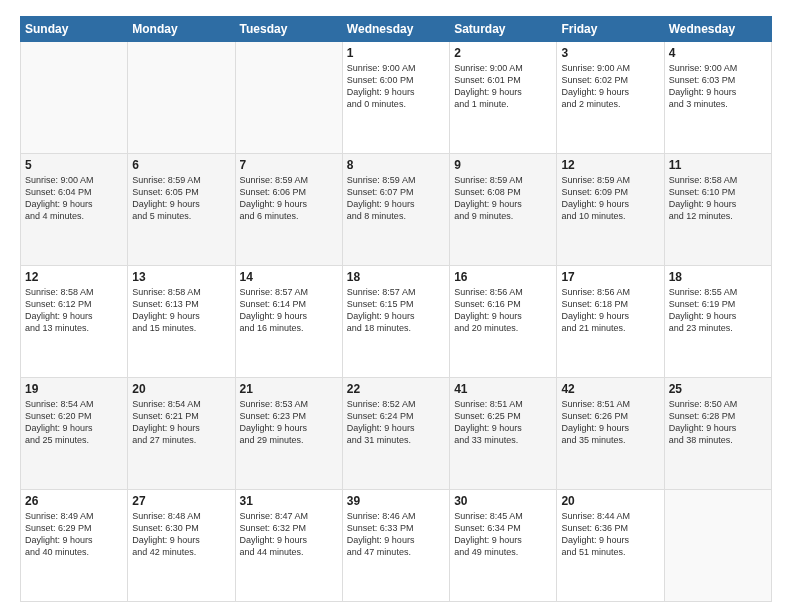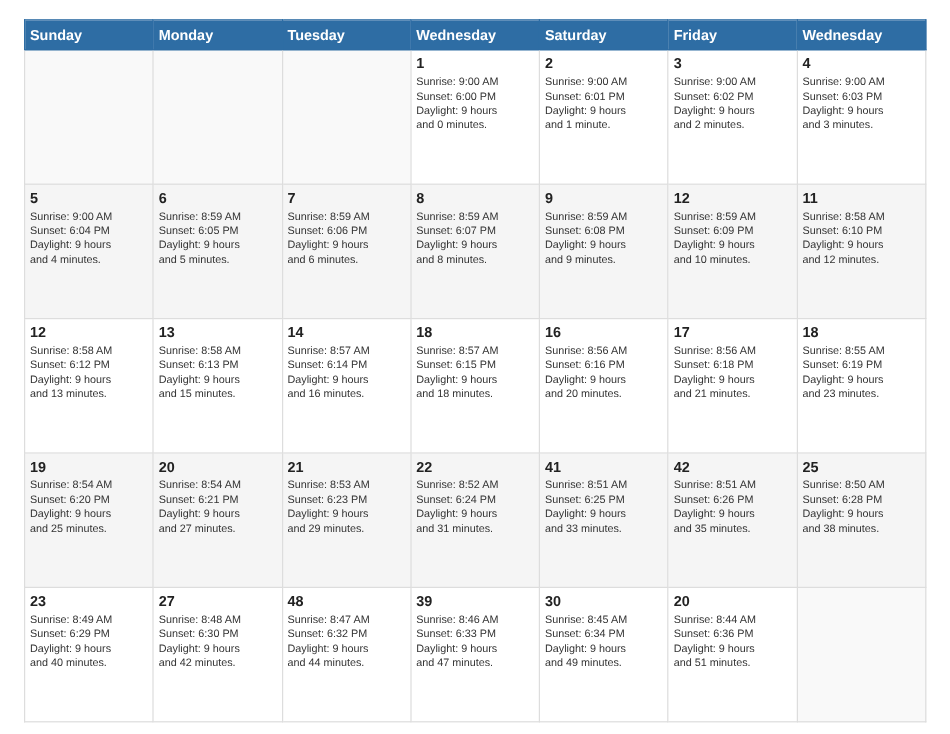--- a/index.html
+++ b/index.html
@@ -212,29 +212,29 @@
             <span class="day-num">42</span>
             <div class="cell-text">Sunrise: 8:51 AM<br>Sunset: 6:26 PM<br>Daylight: 9 hours<br>and 35 minutes.</div>
           </td>
           <td>
             <span class="day-num">25</span>
             <div class="cell-text">Sunrise: 8:50 AM<br>Sunset: 6:28 PM<br>Daylight: 9 hours<br>and 38 minutes.</div>
           </td>
         </tr>
         <tr>
           <td>
-            <span class="day-num">23</span>
+            <span class="day-num">26</span>
             <div class="cell-text">Sunrise: 8:49 AM<br>Sunset: 6:29 PM<br>Daylight: 9 hours<br>and 40 minutes.</div>
           </td>
           <td>
             <span class="day-num">27</span>
             <div class="cell-text">Sunrise: 8:48 AM<br>Sunset: 6:30 PM<br>Daylight: 9 hours<br>and 42 minutes.</div>
           </td>
           <td>
-            <span class="day-num">48</span>
+            <span class="day-num">31</span>
             <div class="cell-text">Sunrise: 8:47 AM<br>Sunset: 6:32 PM<br>Daylight: 9 hours<br>and 44 minutes.</div>
           </td>
           <td>
             <span class="day-num">39</span>
             <div class="cell-text">Sunrise: 8:46 AM<br>Sunset: 6:33 PM<br>Daylight: 9 hours<br>and 47 minutes.</div>
           </td>
           <td>
             <span class="day-num">30</span>
             <div class="cell-text">Sunrise: 8:45 AM<br>Sunset: 6:34 PM<br>Daylight: 9 hours<br>and 49 minutes.</div>
           </td>

